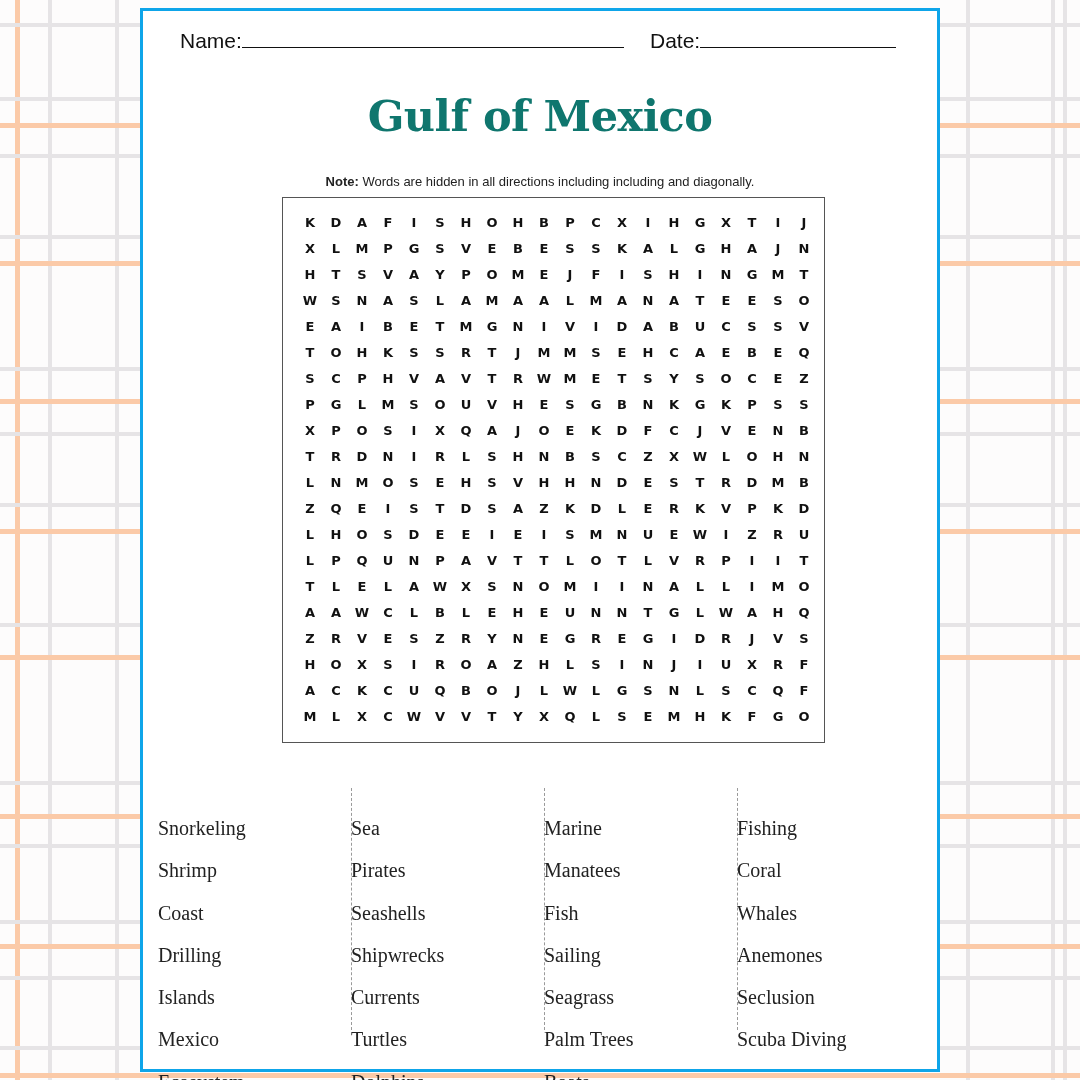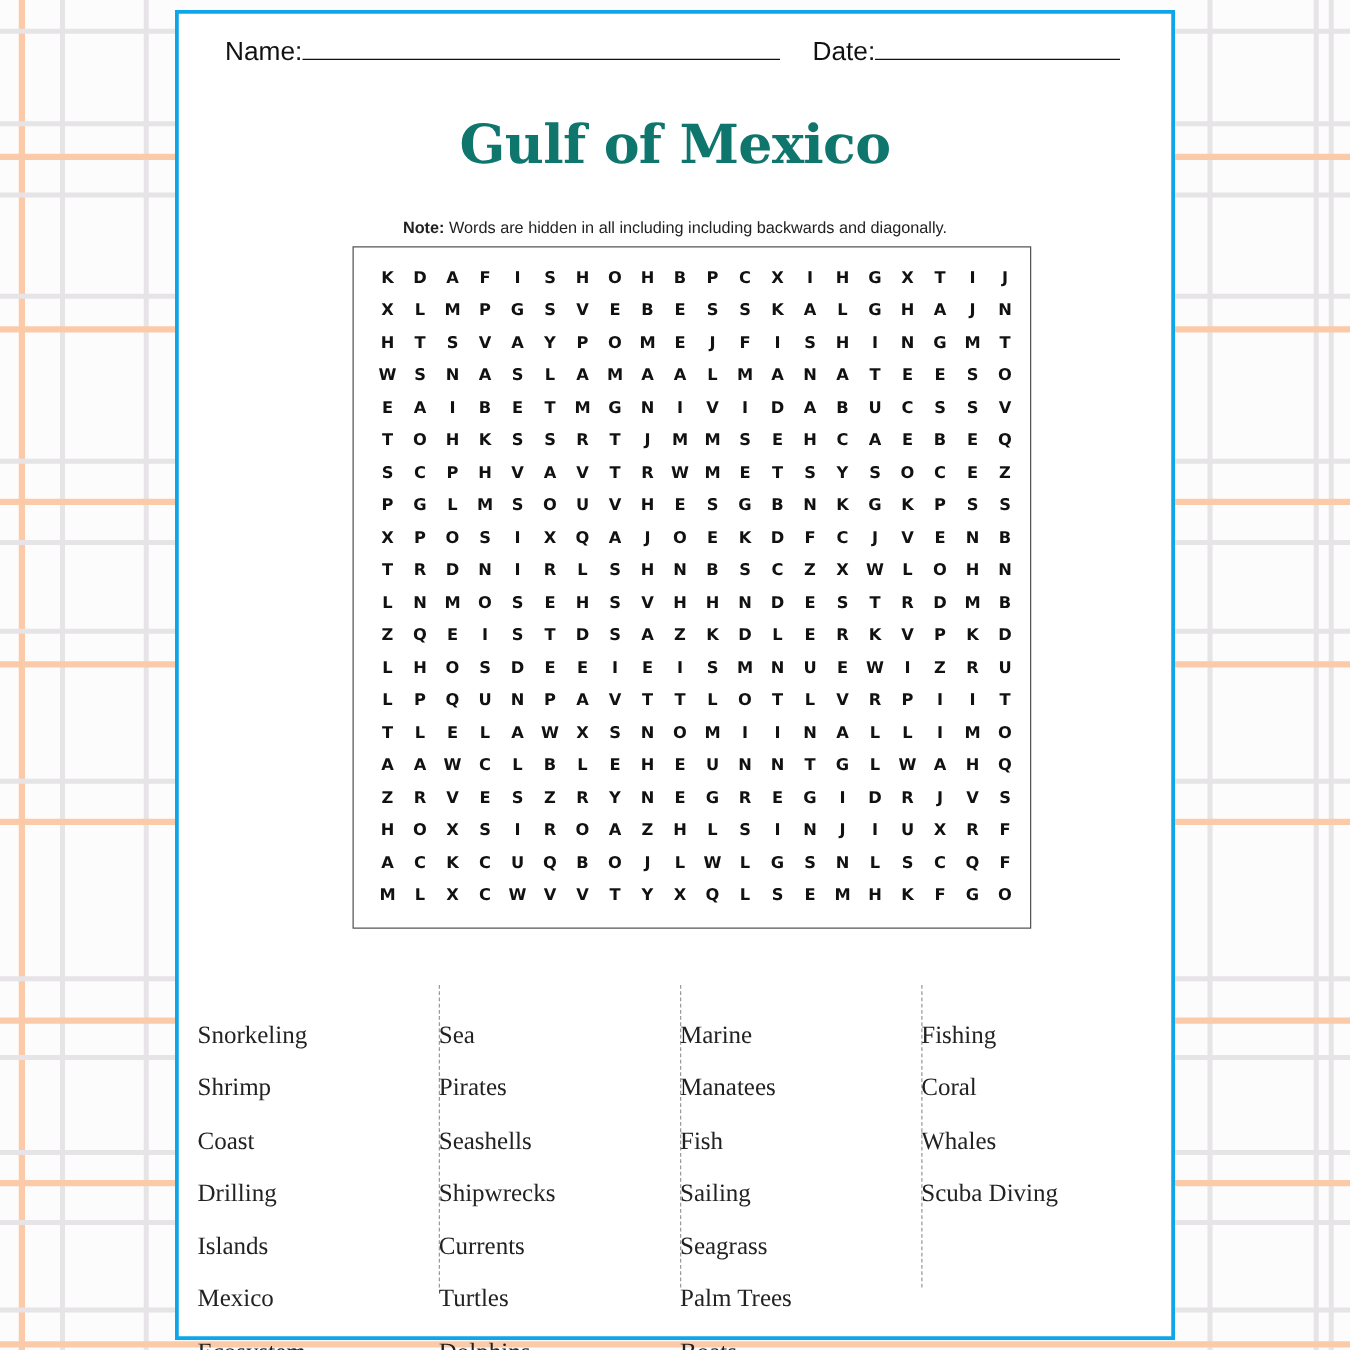--- a/index.html
+++ b/index.html
@@ -108,21 +108,21 @@
       <span>Name:</span><span class="blank name-blank"></span>
     </div>
     <div class="date-field">
       <span>Date:</span><span class="blank date-blank"></span>
     </div>
   </div>
 
   <div class="title">Gulf of Mexico</div>
 
   <div class="note">
-    <b>Note:</b><span> Words are hidden in all including including backwards and diagonally.</span>
+    <b>Note:</b><span> Words are hidden in all directions including including and diagonally.</span>
   </div>
 
   <div class="grid-box">
     <div class="grid" id="grid">
         <div class="cell">K</div>
         <div class="cell">D</div>
         <div class="cell">A</div>
         <div class="cell">F</div>
         <div class="cell">I</div>
         <div class="cell">S</div>
@@ -551,16 +551,18 @@
       <div class="word">Sailing</div>
       <div class="word">Seagrass</div>
       <div class="word">Palm Trees</div>
       <div class="word">Boats</div>
     </div>
     <div class="divider" style="left:579px"></div>
     <div class="col" style="left:579px">
       <div class="word">Fishing</div>
       <div class="word">Coral</div>
       <div class="word">Whales</div>
+      <div class="word">Anemones</div>
+      <div class="word">Seclusion</div>
       <div class="word">Scuba Diving</div>
     </div>
   </div>
 </div>
 
 </body></html>

